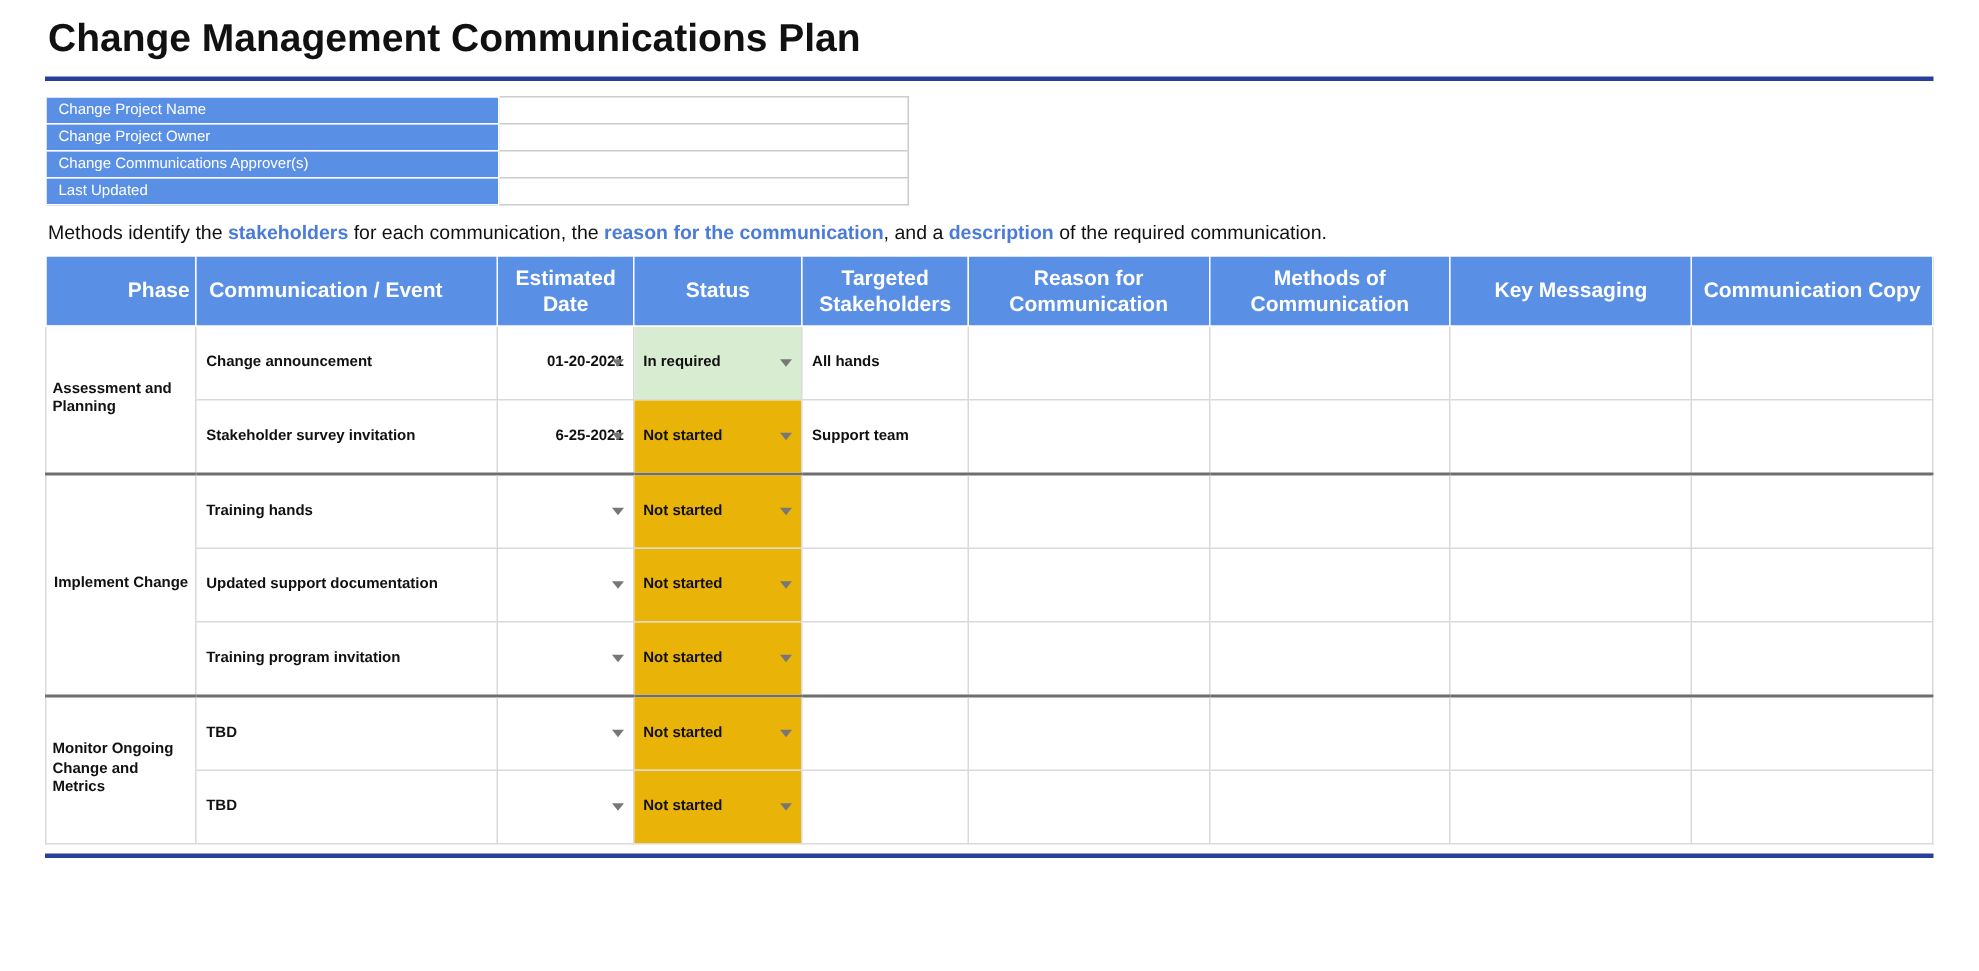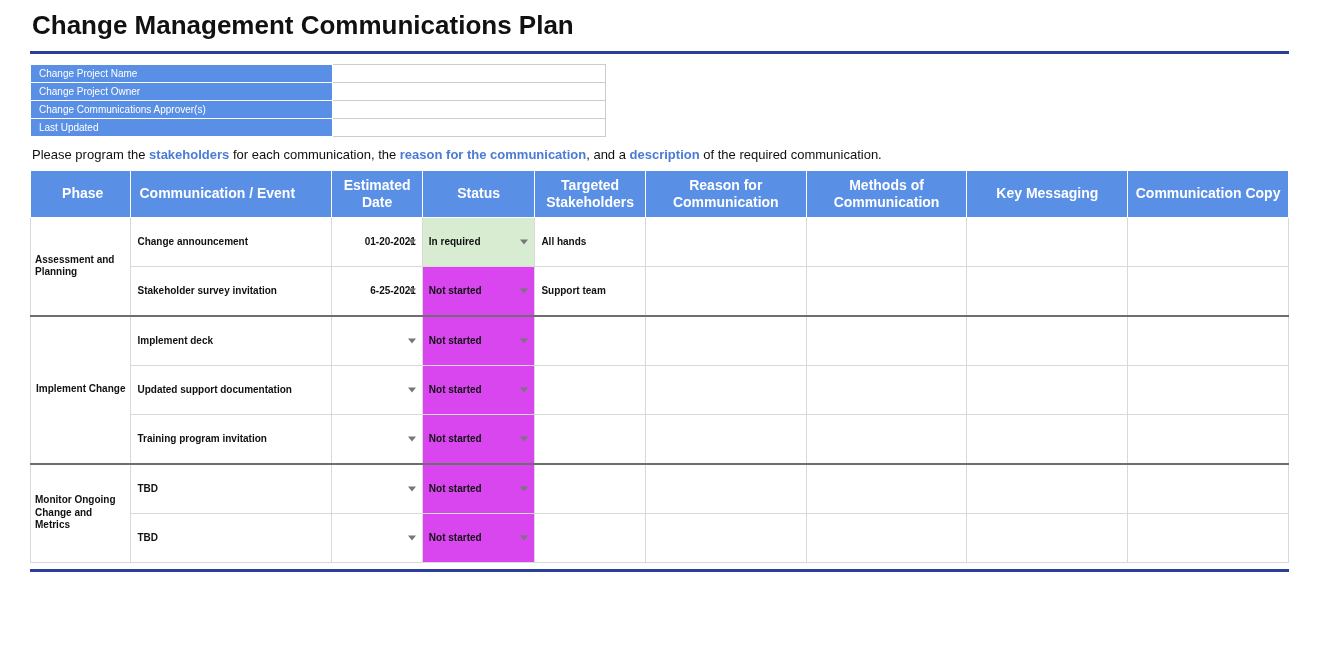--- a/index.html
+++ b/index.html
@@ -103,21 +103,21 @@
   
   tr.group-start td {
     border-top: 2px solid #6e6e6e;
   }
   tr.first-data td {
     border-top: none; 
   }
 
   
   .status {
-    background: #d946ef;
+    background: #eab308;
     position: relative;
   }
   .status.in-process { background: #d7ecd0; }
   .status .label {
     flex: 1;
     text-align: left;
     white-space: nowrap;
     overflow: hidden;
   }
 
@@ -167,38 +167,38 @@
       <td class="value"></td>
     </tr>
     <tr>
       <td class="label">Last Updated</td>
       <td class="value"></td>
     </tr>
   </tbody>
     </table>
 
   <div class="instruction">
-    <span>Please program the </span><span class="link">stakeholders</span><span> for each communication, the </span><span class="link">reason for the communication</span><span>, and a </span><span class="link">description</span><span> of the required communication.</span>
+    <span>Methods identify the </span><span class="link">stakeholders</span><span> for each communication, the </span><span class="link">reason for the communication</span><span>, and a </span><span class="link">description</span><span> of the required communication.</span>
   </div>
 
   <table class="plan">
     <colgroup>
       <col class="c-phase">
         <col class="c-event">
         <col class="c-date">
         <col class="c-status">
       <col class="c-stake">
         <col class="c-reason">
         <col class="c-method">
         <col class="c-msg">
         <col class="c-copy">
     </colgroup>
     <thead>
       <tr>
-        <th style="text-align:center;padding-left:8px">Phase</th>
+        <th style="text-align:right;padding-left:8px">Phase</th>
         <th style="text-align:left;padding-left:8px">Communication / Event</th>
         <th>Estimated Date</th>
         <th>Status</th>
         <th>Targeted Stakeholders</th>
         <th>Reason for Communication</th>
         <th>Methods of Communication</th>
         <th>Key Messaging</th>
         <th>Communication Copy</th>
       </tr>
     </thead>
@@ -269,21 +269,21 @@
           </td>
           <td>
             <div class="cell"></div>
           </td>
         </tr>
         <tr class="group-start">
           <td class="phase" rowspan="3">
             <div class="cell">Implement Change</div>
           </td>
           <td>
-            <div class="cell">Implement deck</div>
+            <div class="cell">Training hands</div>
           </td>
           <td>
             <div class="cell right date-cell">
               <span></span>
               <span class="caret"></span>
             </div>
           </td>
           <td>
             <div class="cell status">
               <span class="label">Not started</span>

